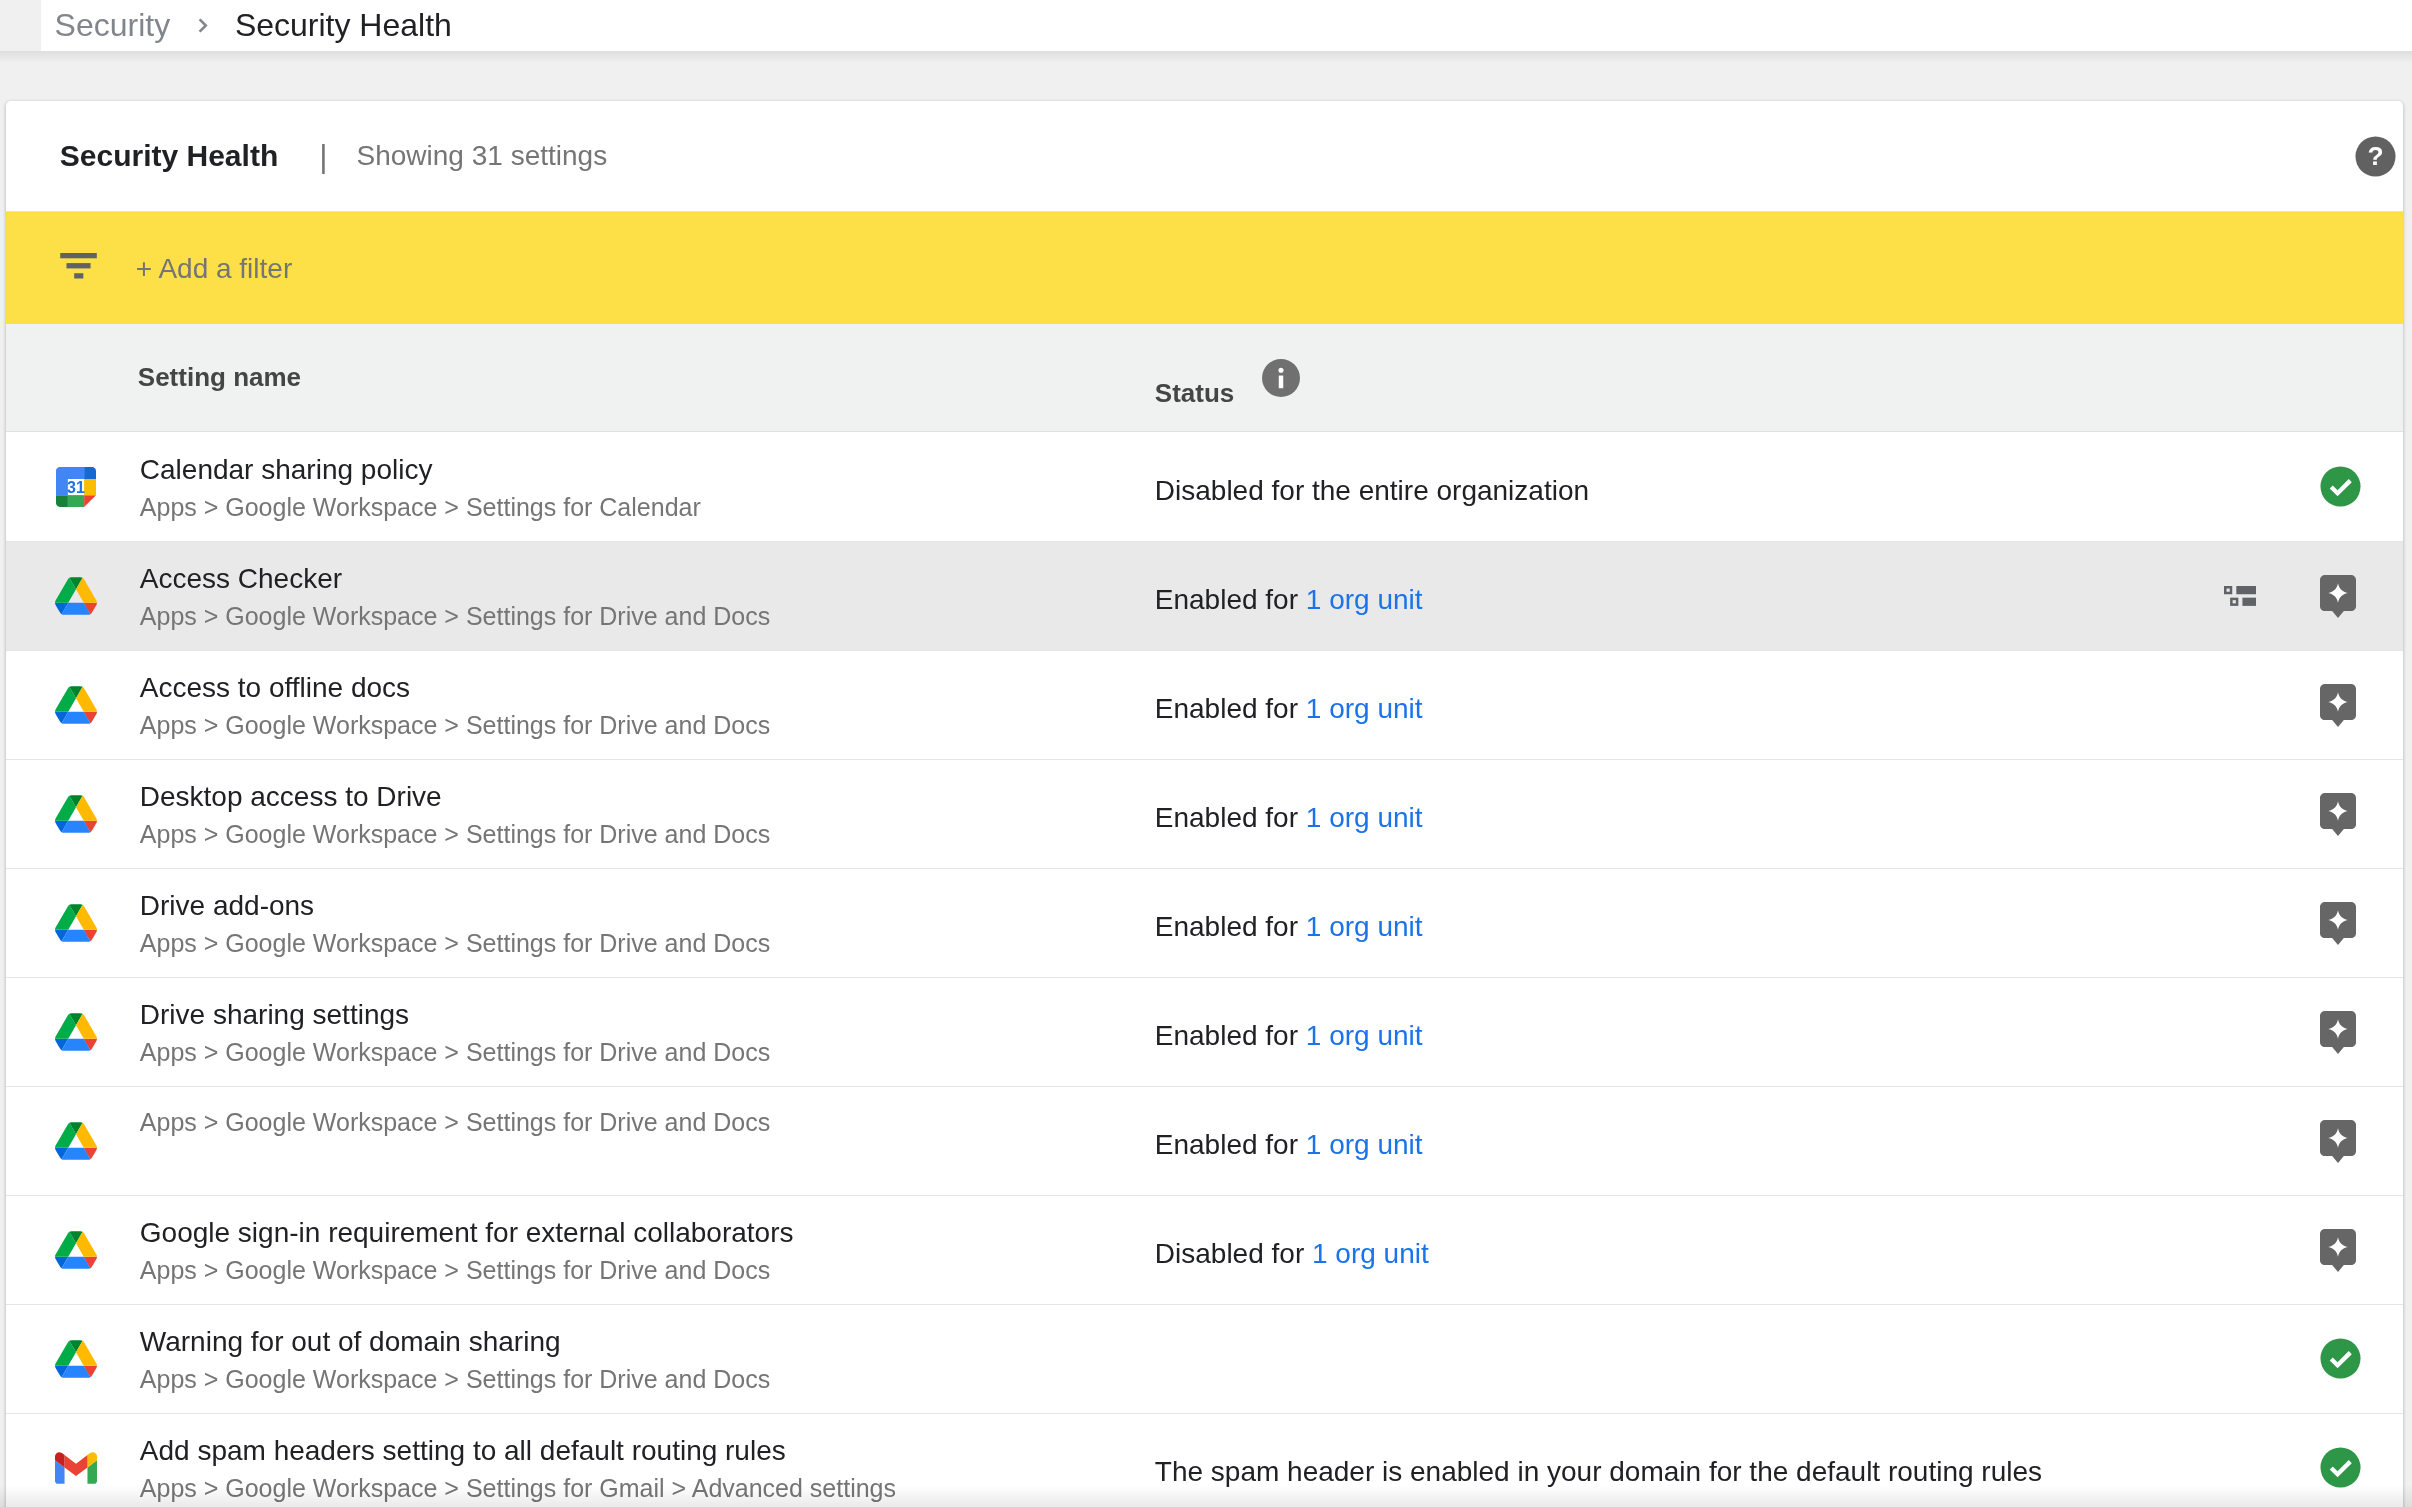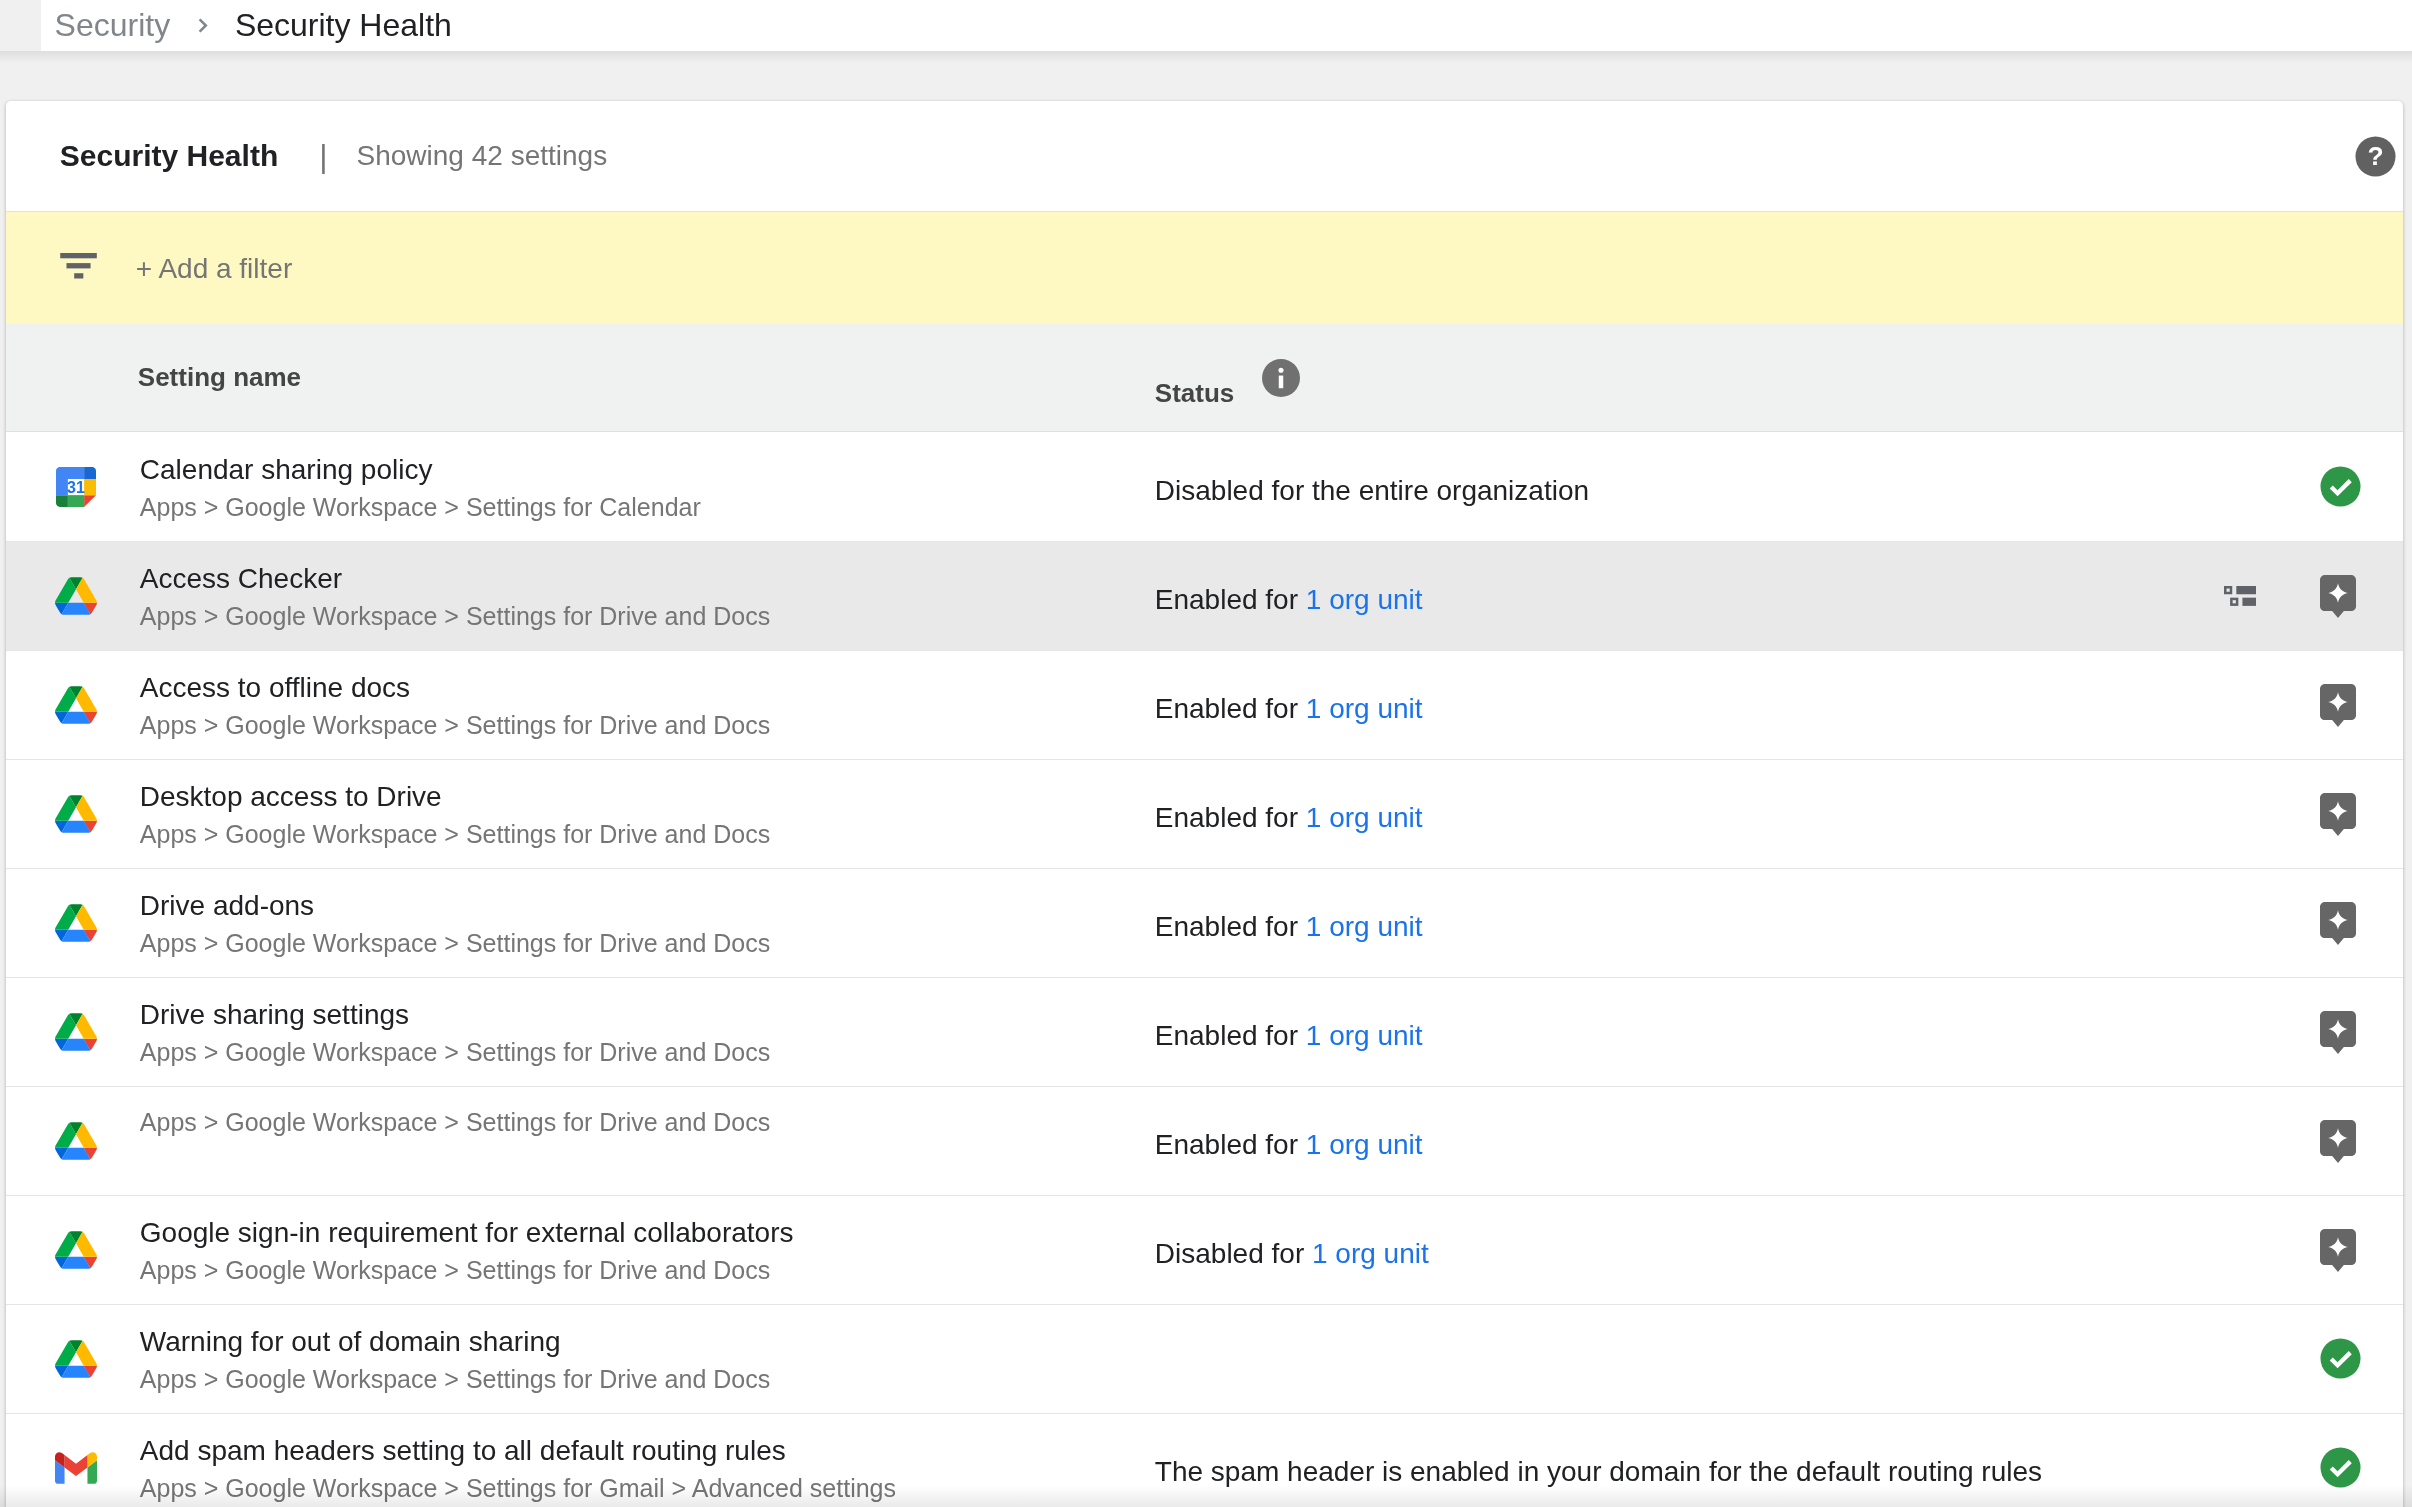--- a/index.html
+++ b/index.html
@@ -42,21 +42,21 @@
   .card-title { font-size:30px; font-weight:bold; color:#202124; letter-spacing:0; }
   .card-pipe { font-size:32px; color:#757575; margin-left:41px; font-weight:400; }
   .card-subtitle { font-size:28px; color:#757575; margin-left:29px; }
   .help-btn {
     position:absolute; right:6.8px; top:35px; width:41px; height:41px;
     border:none; background:transparent; cursor:pointer; padding:0;
   }
   
   .filterbar {
     position:absolute; left:0; top:110px; width:100%; height:114px;
-    background:#fef9c3; border-top:1px solid #e2e2e2;
+    background:#fde047; border-top:1px solid #e2e2e2;
     display:flex; align-items:center;padding-left:39px;
   }
   .filter-icon { position:absolute; left:54px; top:41px; }
   .addfilter { position:absolute; left:130px; top:0; height:100%; display:flex; align-items:center;
     font-size:28px; color:#757575; background:transparent; border:none; cursor:pointer; }
   .filter-underline {
     position:absolute; left:0; bottom:0; width:523px; height:1px; background:#d9d9d9;
   }
   
   .thead {
@@ -118,21 +118,21 @@
   </span>
   <span class="bc-current">Security Health</span>
 </header>
 
 <div class="main">
   <section class="card">
 
     <div class="card-header">
       <h1 class="card-title">Security Health</h1>
       <span class="card-pipe">|</span>
-      <span class="card-subtitle">Showing 42 settings</span>
+      <span class="card-subtitle">Showing 31 settings</span>
       <button class="help-btn" aria-label="Help">
         <svg width="41" height="41" viewBox="0 0 42 42">
           <circle cx="21" cy="21" r="20.5" fill="#616161"></circle>
           <text x="21" y="30" text-anchor="middle" font-size="27" font-weight="bold" fill="#ffffff" font-family="Liberation Sans, DejaVu Sans, sans-serif">?</text>
         </svg>
       </button>
     </div>
 
     <div class="filterbar">
       <span class="filter-icon">

